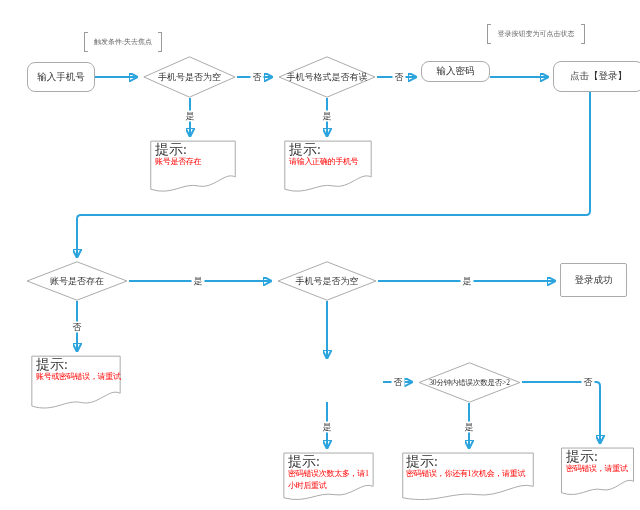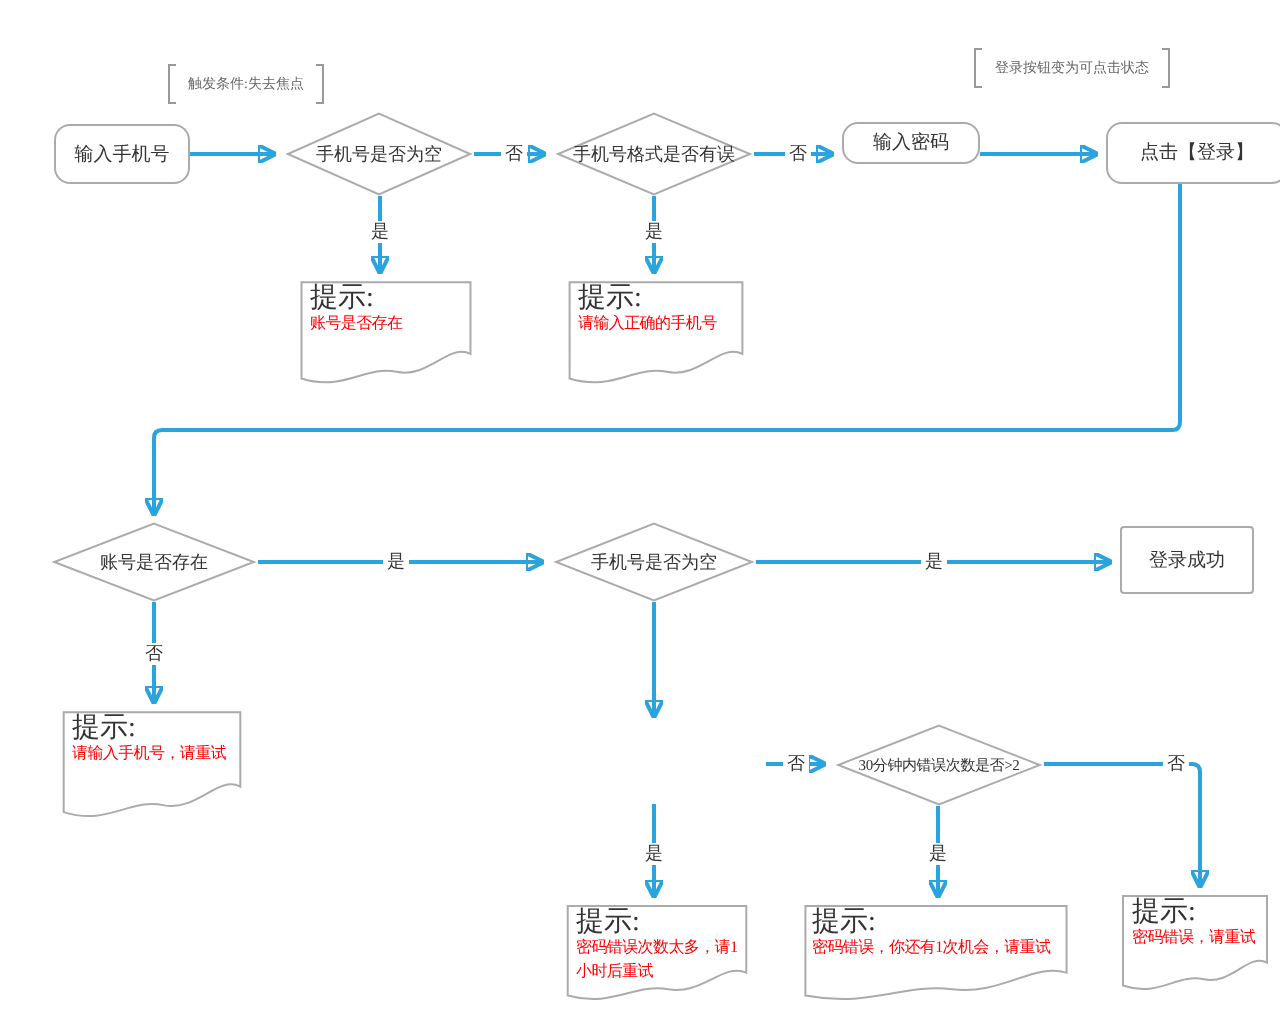--- a/index.html
+++ b/index.html
@@ -144,21 +144,21 @@
   <div class="proc big-radius" style="left:560px;top:263px;width:67px;height:34px">
     <span>登录成功</span>
   </div>
 
   <div class="doc" style="left:30px;top:355px;width:92px;height:58px">
     <svg viewBox="0 0 100 100" preserveAspectRatio="none">
       <path d="M2,2 L98,2 L98,66 C86,56 74,88 56,82 C38,76 26,100 2,88 Z"></path>
     </svg>
     <div class="doc-text">
       <div class="doc-title">提示:</div>
-      <div class="doc-line">请输入手机号，请重试</div>
+      <div class="doc-line">账号或密码错误，请重试</div>
     </div>
   </div>
 
 
   <div class="diamond small-text" style="left:417px;top:362px;width:105px;height:41px">
     <svg viewBox="0 0 100 100" preserveAspectRatio="none">
       <polygon points="50,2 98,50 50,98 2,50"></polygon>
     </svg>
     <span class="dlabel">30分钟内错误次数是否&gt;2</span>
   </div>

